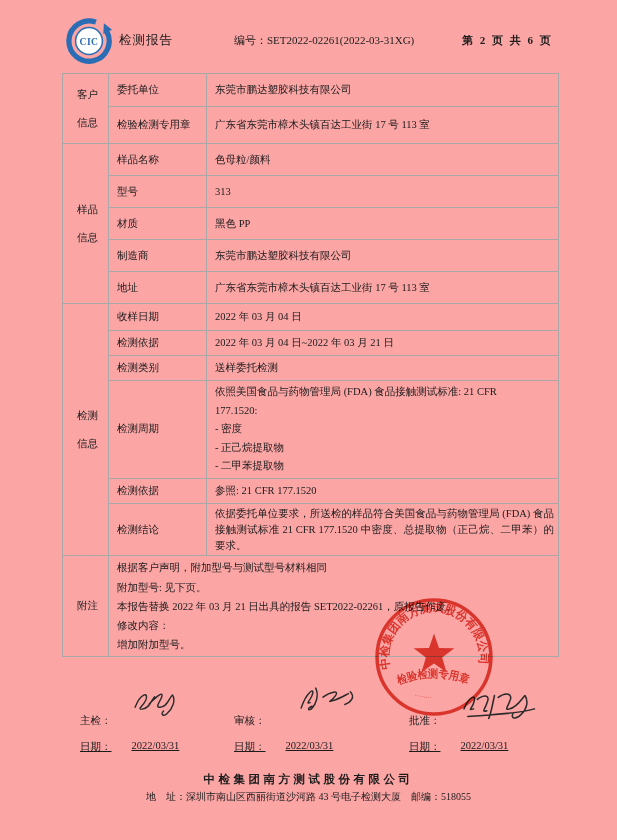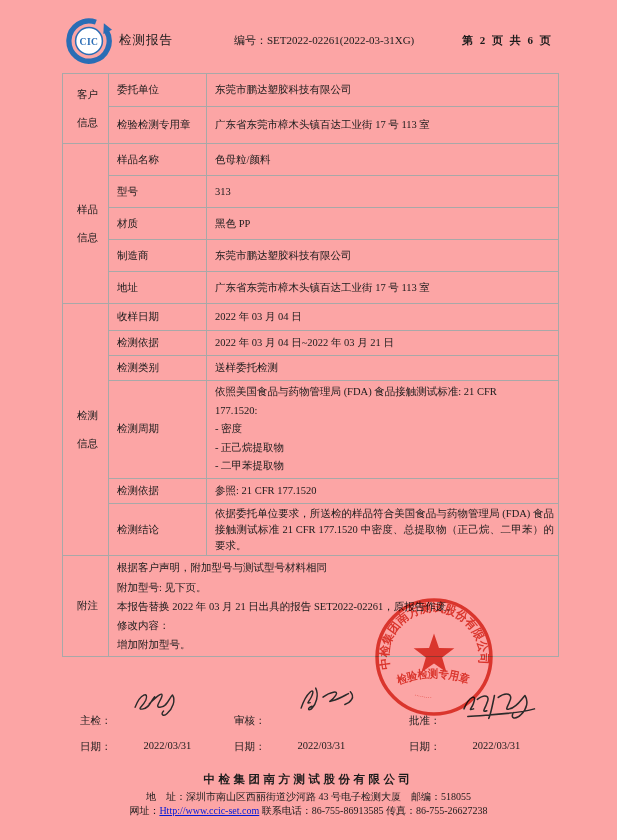--- a/index.html
+++ b/index.html
@@ -20,21 +20,21 @@
   table.info td { border:1px solid #a8a8a8; font-size:10.5px; vertical-align:middle; padding:2px 4px 2px 8px; overflow:hidden; }
   td.sec { text-align:center; padding:0; white-space:pre-line; line-height:28px; }
   td.field { padding-left:11px; }
   td.val { padding-left:13px; }
   td.multiline { white-space:pre-line; line-height:18.6px; }
   td.conclusion { white-space:normal; line-height:15.8px; text-align:justify; padding-right:8px; }
   td.notes { white-space:pre-line; line-height:19.2px; }
   
   .sig-block { position:absolute; width:170px; font-size:10.5px; }
   .sig-role { position:absolute; top:16px; left:0; }
-  .sig-date-row { position:absolute; top:42px; left:0; display:flex; gap:32px; white-space:nowrap; }
+  .sig-date-row { position:absolute; top:42px; left:0; display:flex; gap:20px; white-space:nowrap;text-decoration:underline; }
   .sig-svg { position:absolute; }
   .sig-svg path { fill:none; stroke:#2a2a2a; stroke-width:1.6; stroke-linecap:round; stroke-linejoin:round; }
   
   .stamp { position:absolute; left:373px; top:596px; width:122px; height:122px; opacity:.88; mix-blend-mode:multiply; z-index:5; }
   
   .ftr-company { position:absolute; left:0; width:617px; top:772px; text-align:center; font-size:11.5px; font-weight:bold; letter-spacing:3.5px; }
   .ftr-line2 { position:absolute; left:0; width:617px; top:790px; text-align:center; font-size:10px; }
   .ftr-line3 { position:absolute; left:0; width:617px; top:804px; text-align:center; font-size:10px; }
   .link { color:#0018d8; text-decoration:underline; }
 </style>
@@ -187,19 +187,14 @@
     <text font-size="11" font-weight="bold" fill="#d93a2b" font-family="Liberation Serif, DejaVu Serif, serif">
       <textPath href="#titlePath" startOffset="0" textLength="70" lengthAdjust="spacingAndGlyphs">检验检测专用章</textPath>
     </text>
     <text font-size="6" fill="#d93a2b">
       <textPath href="#serialPath" startOffset="0">·········</textPath>
     </text>
   </svg>
 
   <div class="ftr-company">中检集团南方测试股份有限公司</div>
   <div class="ftr-line2">地　址：深圳市南山区西丽街道沙河路 43 号电子检测大厦　邮编：518055</div>
-  <div class="ftr-line3">
-    <span>网址：</span><span class="link">Http://www.ccic-set.com</span>
-    <span>联系电话：86-755-86913585</span>
-    <span>传真：86-755-26627238</span>
-  </div>
 
 </div>
 
 </body></html>

